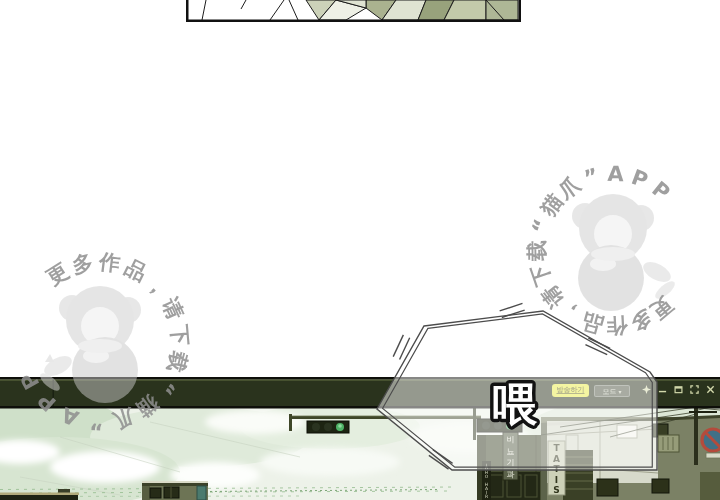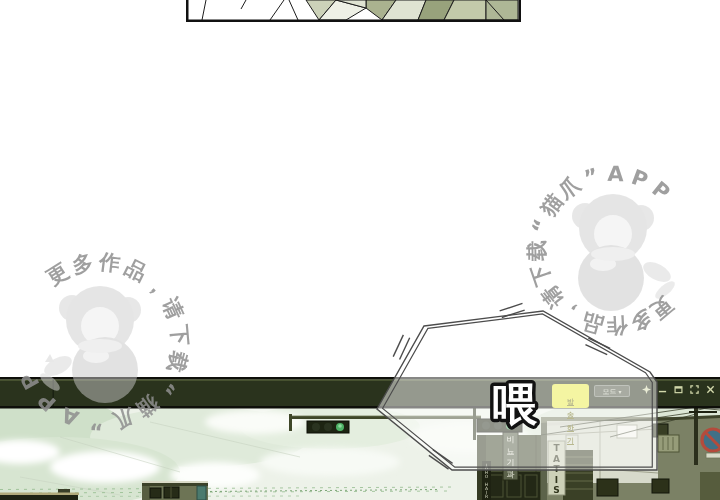--- a/index.html
+++ b/index.html
@@ -16,21 +16,21 @@
     position:absolute;left:0;top:0;font-weight:bold;font-size:21px;color:#8f8f8f;opacity:.85;
     white-space:pre;transform-origin:center;
   }
   
   #stream-panel{position:absolute;left:0;top:377px;width:720px;height:123px;z-index:10;}
   #scene{position:absolute;left:0;top:0;}
   #titlebar-ui{position:absolute;left:0;top:0;width:720px;height:31px;z-index:2;}
   #broadcast-btn{
     position:absolute;left:552px;top:7px;width:37px;height:13px;border:none;border-radius:3px;
     background:#e9ea45;color:#70701e;font-size:7px;font-weight:bold;line-height:13px;text-align:center;
-    padding:12px;font-family:inherit;cursor:pointer;text-decoration:underline;
+    padding:0;font-family:inherit;cursor:pointer;text-decoration:underline;
   }
   #mode-btn{
     position:absolute;left:594px;top:7.5px;width:36px;height:12px;border:1px solid rgba(255,255,255,.28);
     border-radius:2px;background:rgba(255,255,255,.18);color:#dfe2cf;font-size:7px;line-height:11px;
     text-align:center;padding:0;font-family:inherit;cursor:pointer;
   }
   #mode-btn .arr{font-size:6px;margin-left:2px;color:#c9cdb8;}
   .win-ctrls{position:absolute;right:5px;top:8px;display:flex;gap:7px;align-items:center;}
   .win-ctrls .wc{width:9px;height:9px;display:block;cursor:pointer;}
   

